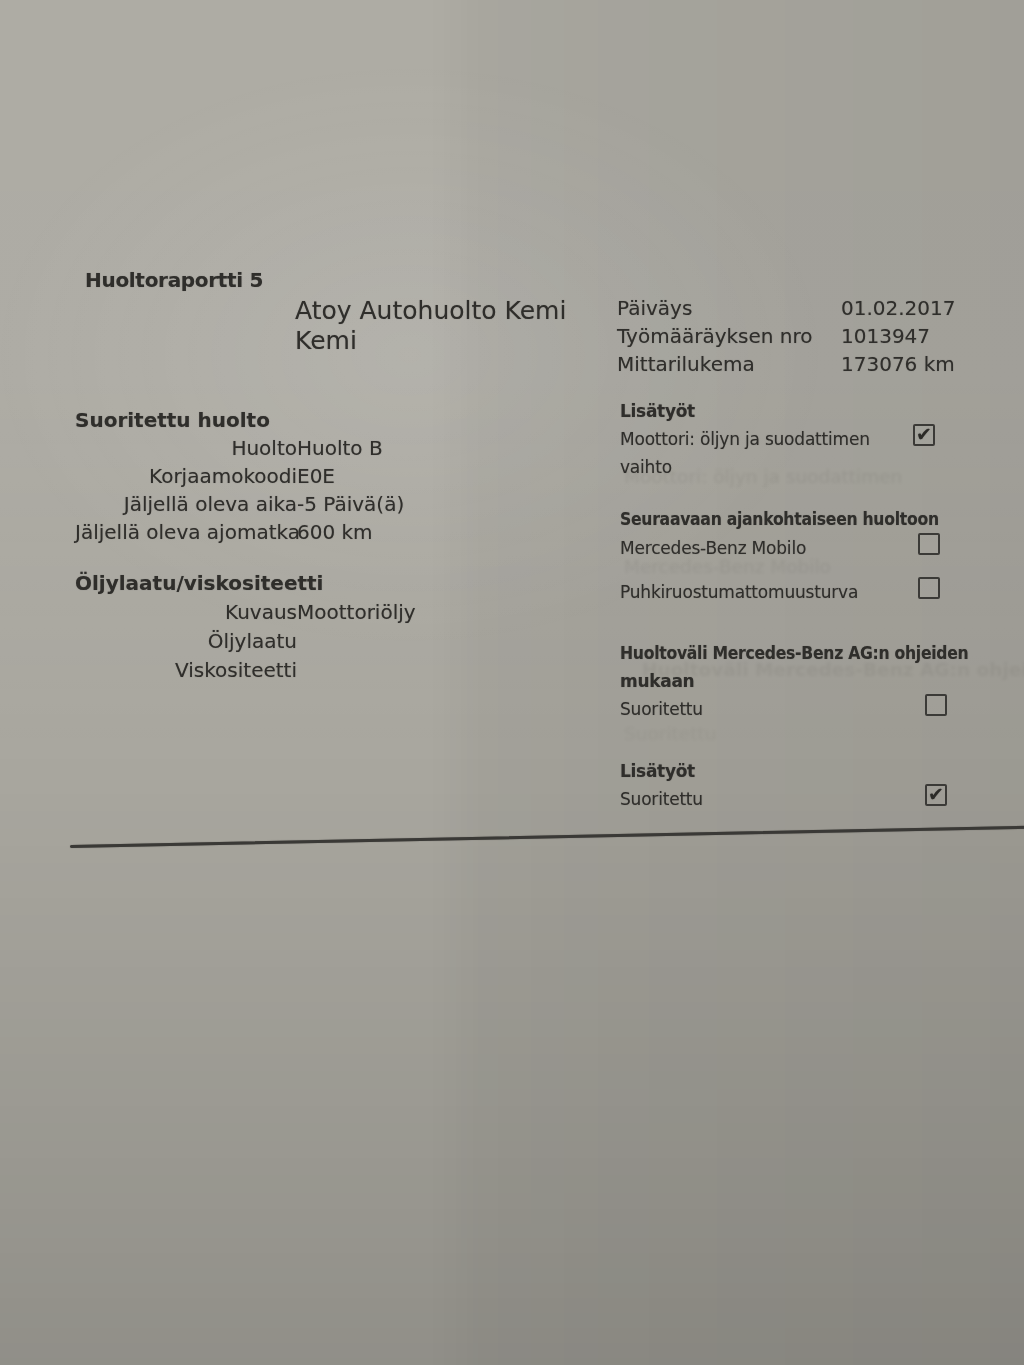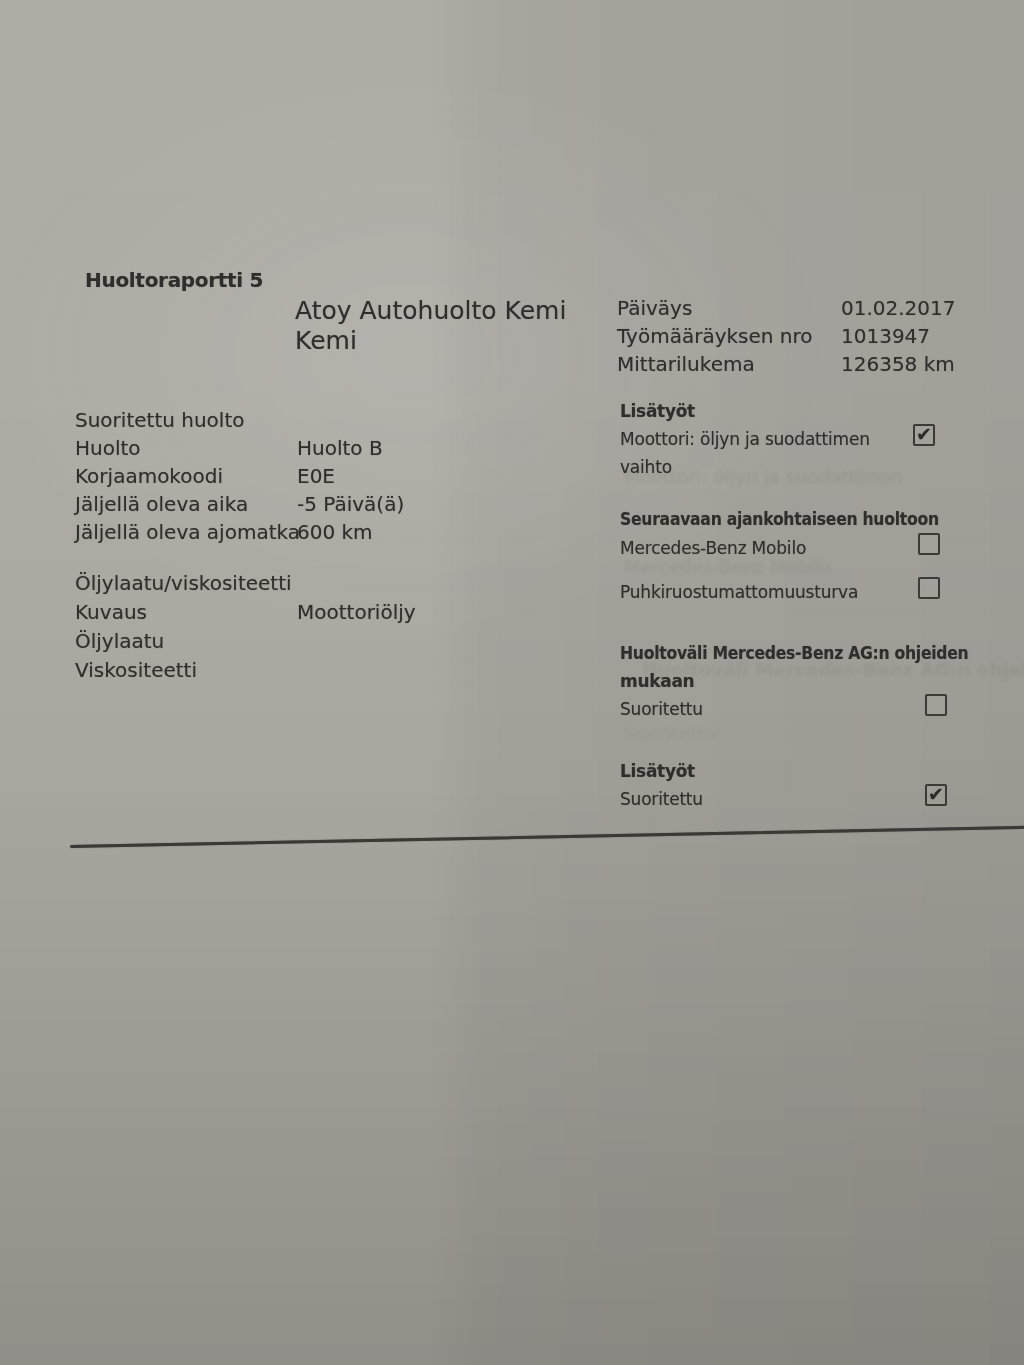--- a/index.html
+++ b/index.html
@@ -8,34 +8,34 @@
     font-family:"DejaVu Sans","Liberation Sans",sans-serif;
     color:#2f2e2b;
     background:
       radial-gradient(600px 420px at 40% 26%, rgba(255,255,255,0.07), rgba(255,255,255,0) 70%),
       linear-gradient(90deg, rgba(0,0,0,0) 0%, rgba(0,0,0,0) 42%, rgba(0,0,0,0.035) 47%, rgba(0,0,0,0.05) 60%, rgba(0,0,0,0.075) 100%),
       linear-gradient(180deg, rgba(255,255,255,0.055) 0%, rgba(255,255,255,0.06) 28%, rgba(0,0,0,0) 55%, rgba(0,0,0,0.10) 88%, rgba(0,0,0,0.145) 100%),
       #a9a79f;
   }
   .page { position:absolute; inset:0;border-radius:15px; }
   .txt { text-shadow:0 0 1px rgba(47,46,43,0.38); }
-  .b { font-weight:400; }
+  .b { font-weight:700; }
 
   .title { position:absolute; left:85px; top:268px; font-size:20px; font-weight:700; letter-spacing:-0.3px; white-space:nowrap; }
 
   .addr { position:absolute; left:295px; top:296px; font-size:25px; line-height:30px; }
 
   .meta { position:absolute; left:617px; top:294px; font-size:20px; line-height:28px; }
   .meta-row { display:flex; white-space:nowrap; }
   .meta-label { width:224px; flex:none; }
 
   .section-l { position:absolute; left:75px; font-size:20px; }
   .svc { top:406px; line-height:28px; }
   .oil { top:569px; line-height:29px; }
-  .lrow { display:flex; white-space:nowrap; }
+  .lrow { display:flex; white-space:nowrap;text-align:right; }
   .lrow .lbl { width:222px; flex:none; }
 
   .rc { position:absolute; left:620px; font-size:17px; letter-spacing:-0.2px; line-height:28px; white-space:nowrap; }
   .rc-b1 { top:397px; }
   .rc-b2 { top:505px; line-height:29px; }
   .rc-b2 .gap { height:15px; }
   .rc-b3 { top:639px; }
   .rc-b4 { top:757px; }
   .rc .hd { font-weight:700; letter-spacing:-0.3px; }
   .condense { transform:scaleX(0.92); transform-origin:left center; }
@@ -77,21 +77,21 @@
     <div class="meta-row">
       <span class="meta-label">Päiväys</span>
       <span>01.02.2017</span>
     </div>
     <div class="meta-row">
       <span class="meta-label">Työmääräyksen nro</span>
       <span>1013947</span>
     </div>
     <div class="meta-row">
       <span class="meta-label">Mittarilukema</span>
-      <span>126358 km</span>
+      <span>173076 km</span>
     </div>
   </div>
 
   <div class="section-l svc txt">
     <div class="b">Suoritettu huolto</div>
     <div class="lrow">
       <span class="lbl">Huolto</span>
       <span>Huolto B</span>
     </div>
     <div class="lrow">

